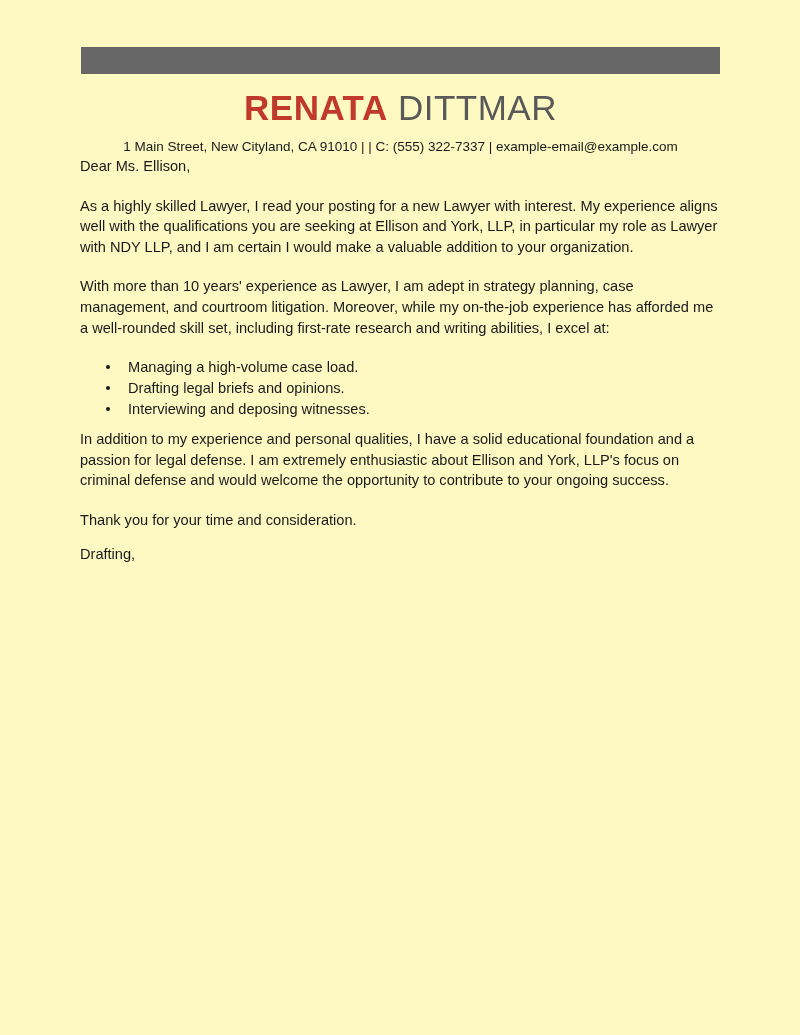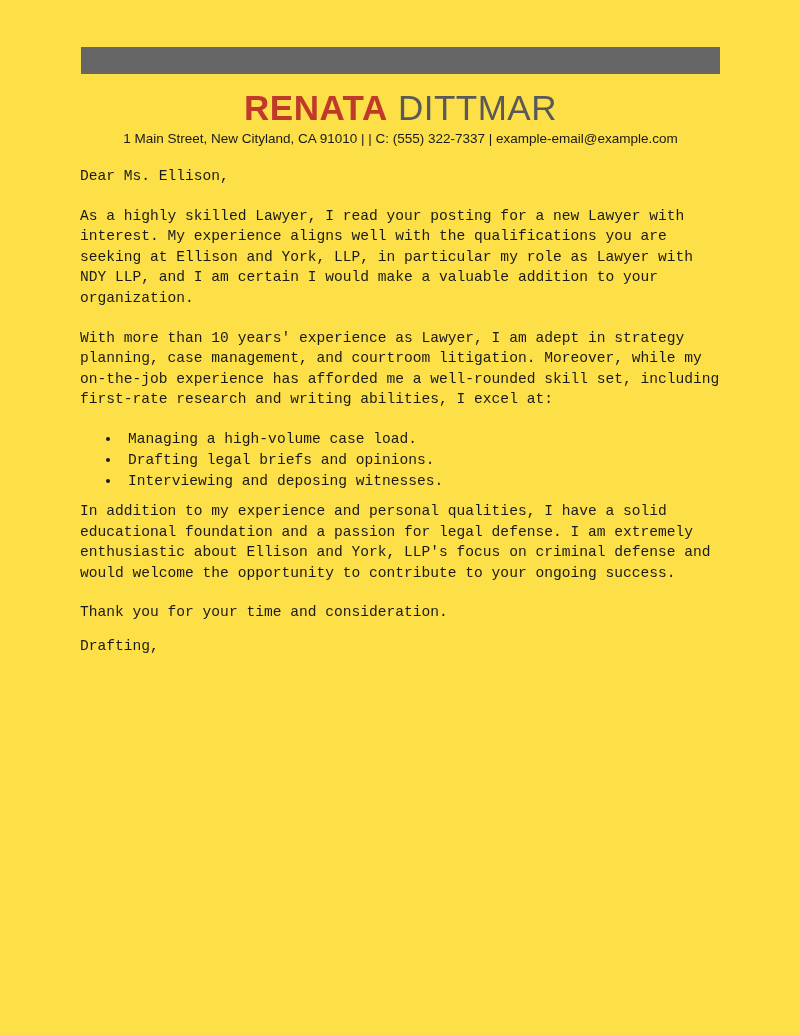--- a/index.html
+++ b/index.html
@@ -13,21 +13,21 @@
     height: 1035px;
     font-family: "Liberation Sans", sans-serif;
     color: #1a1a1a;
     overflow: hidden;
   }
 
   .page {
     position: relative;
     width: 800px;
     height: 1035px;
-    background: #fde047;
+    background: #fef9c3;
     box-sizing: border-box;
   }
 
   
   .header-bar {
     position: absolute;
     left: 81px;
     top: 47px;
     width: 639px;
     height: 27px;
@@ -52,37 +52,36 @@
   .name-first {
     color: #C0392B;
     font-weight: 700;
   }
   .name-last {
     color: #595959;
     font-weight: 400;
   }
 
   .contact-line {
-    margin-top: 2px;
+    margin-top: 10px;
     font-size: 13.5px;
     line-height: 18px;
     color: #1a1a1a;
     white-space: nowrap;
   }
 
   
   .letter {
     position: absolute;
     left: 80px;
-    top: 166px;
+    top: 156px;
     width: 641px;
     font-size: 14.6px;
     line-height: 20.6px;
     color: #1a1a1a;
-    font-family: Liberation Mono, monospace;
   }
 
   .salutation {
     margin: 0 0 19px 0;
   }
 
   .para {
     margin: 0 0 19px 0;
   }
 

